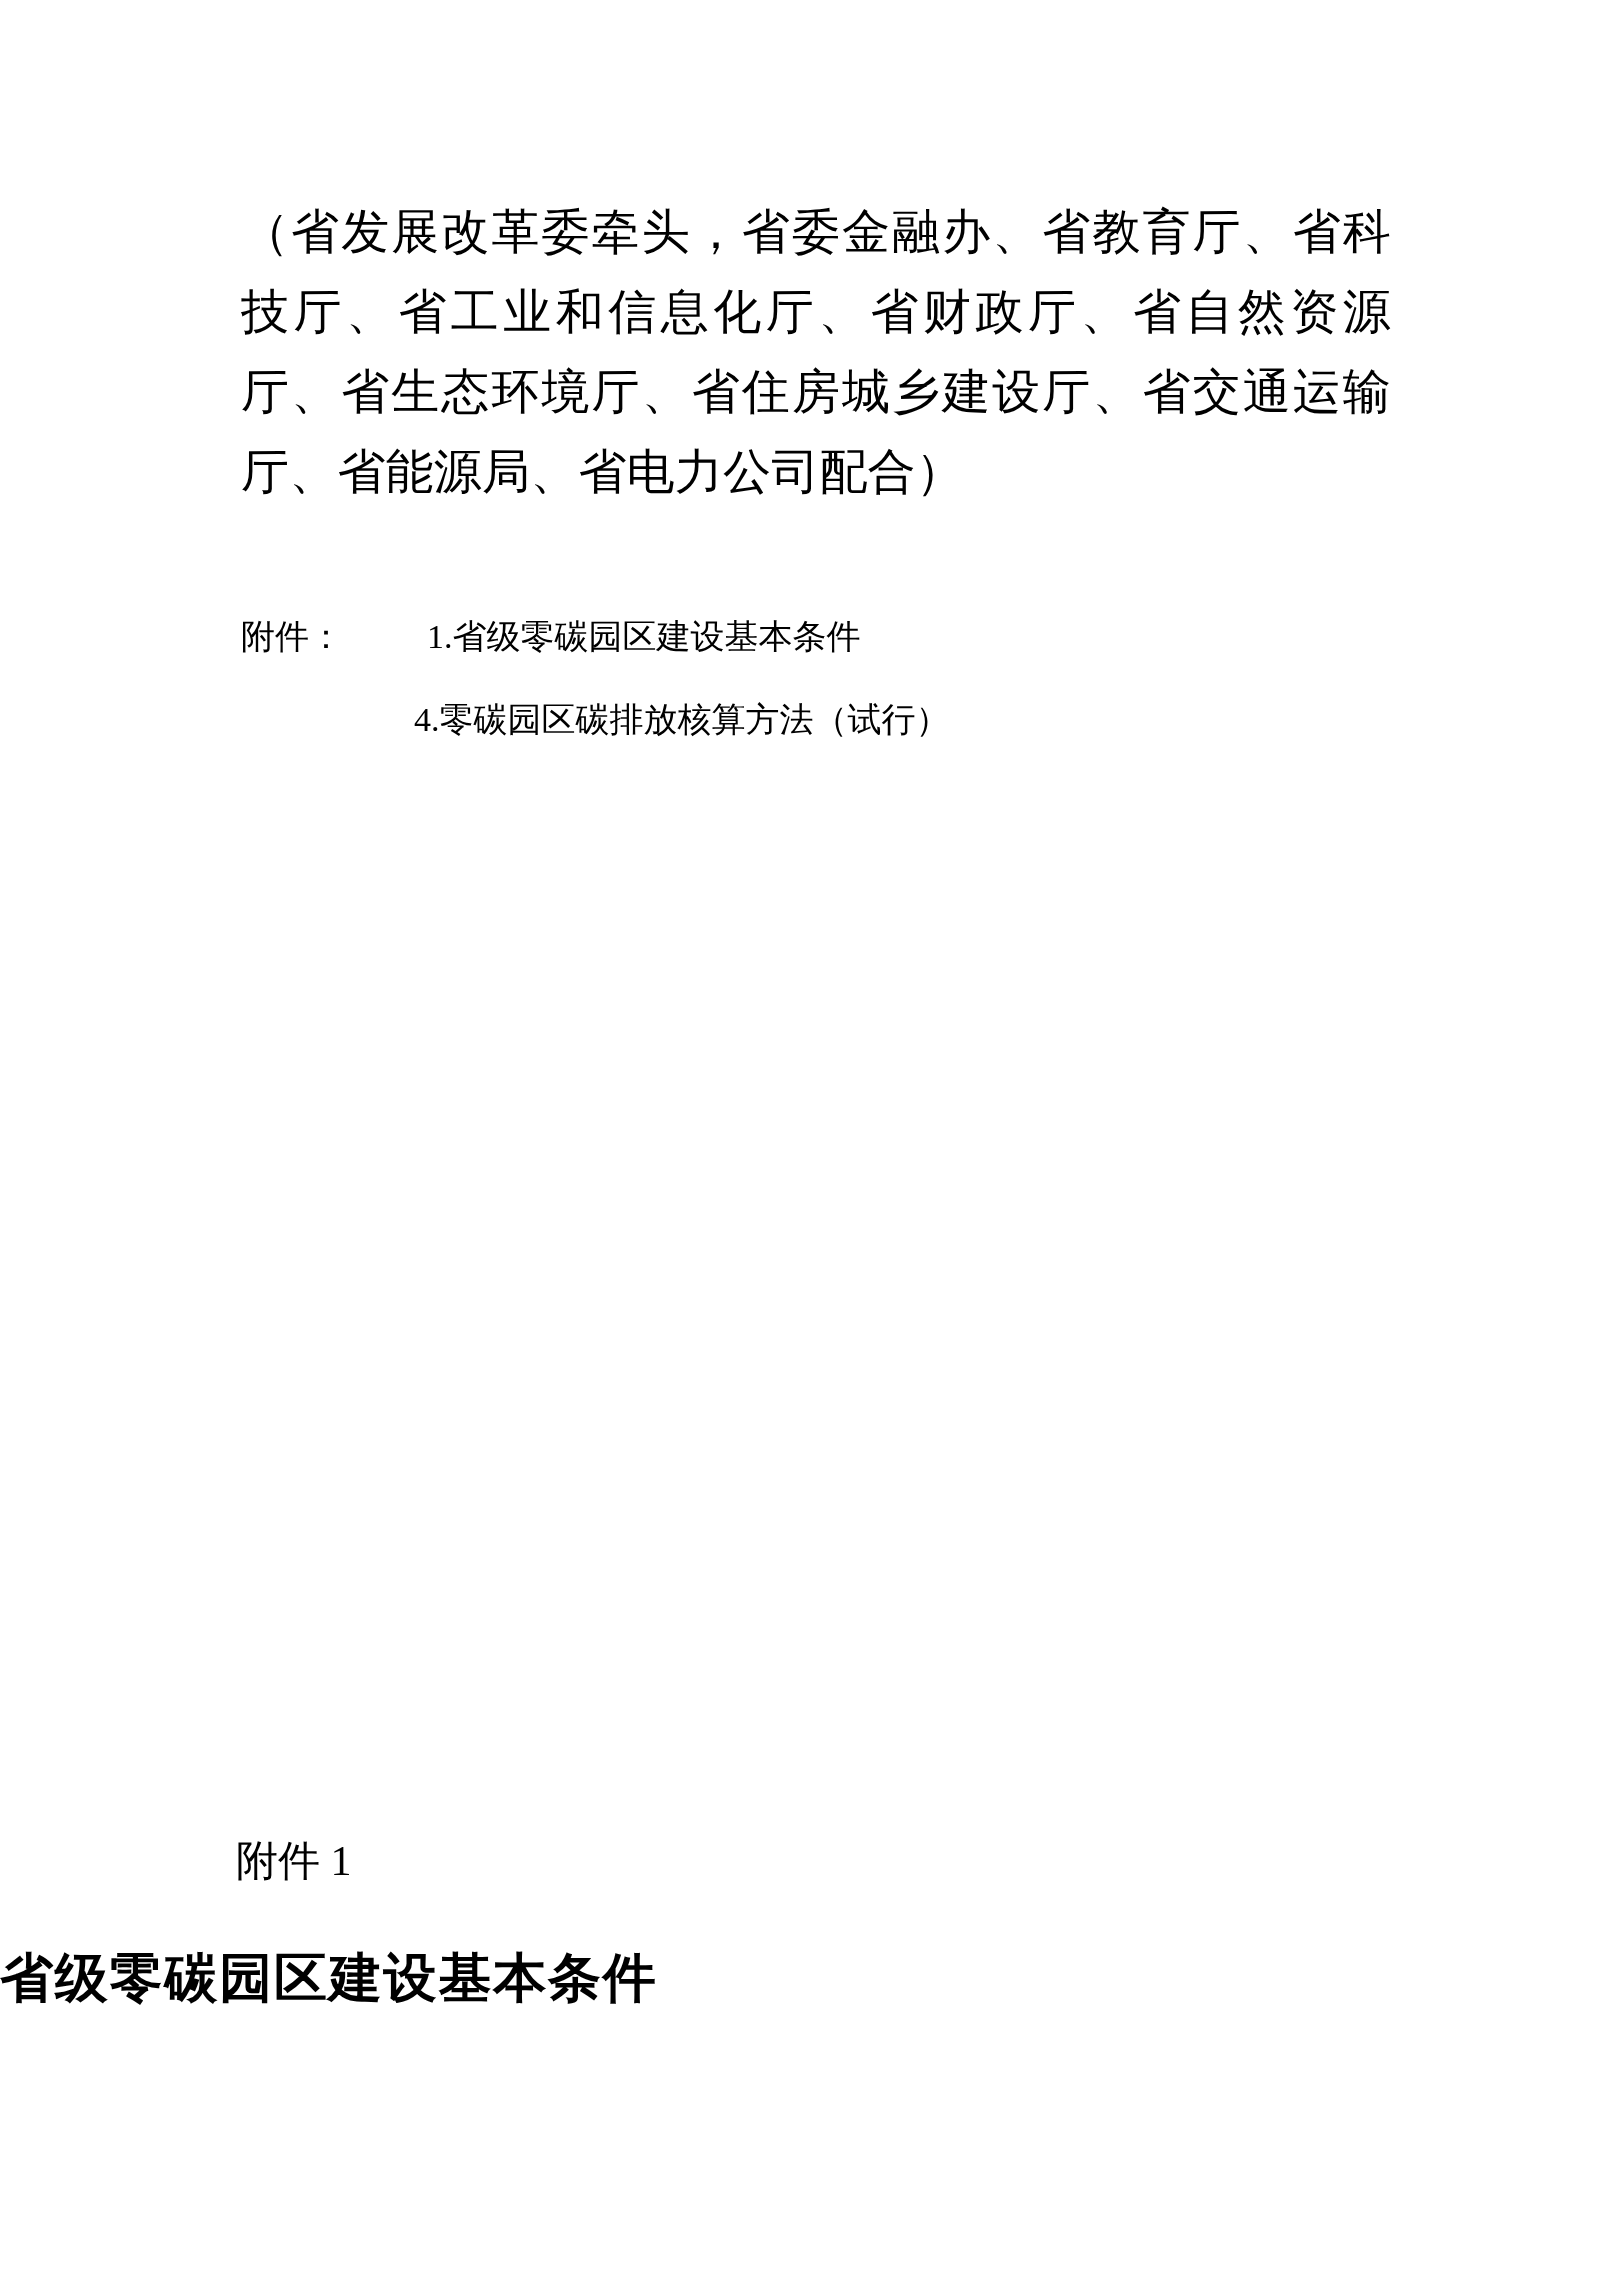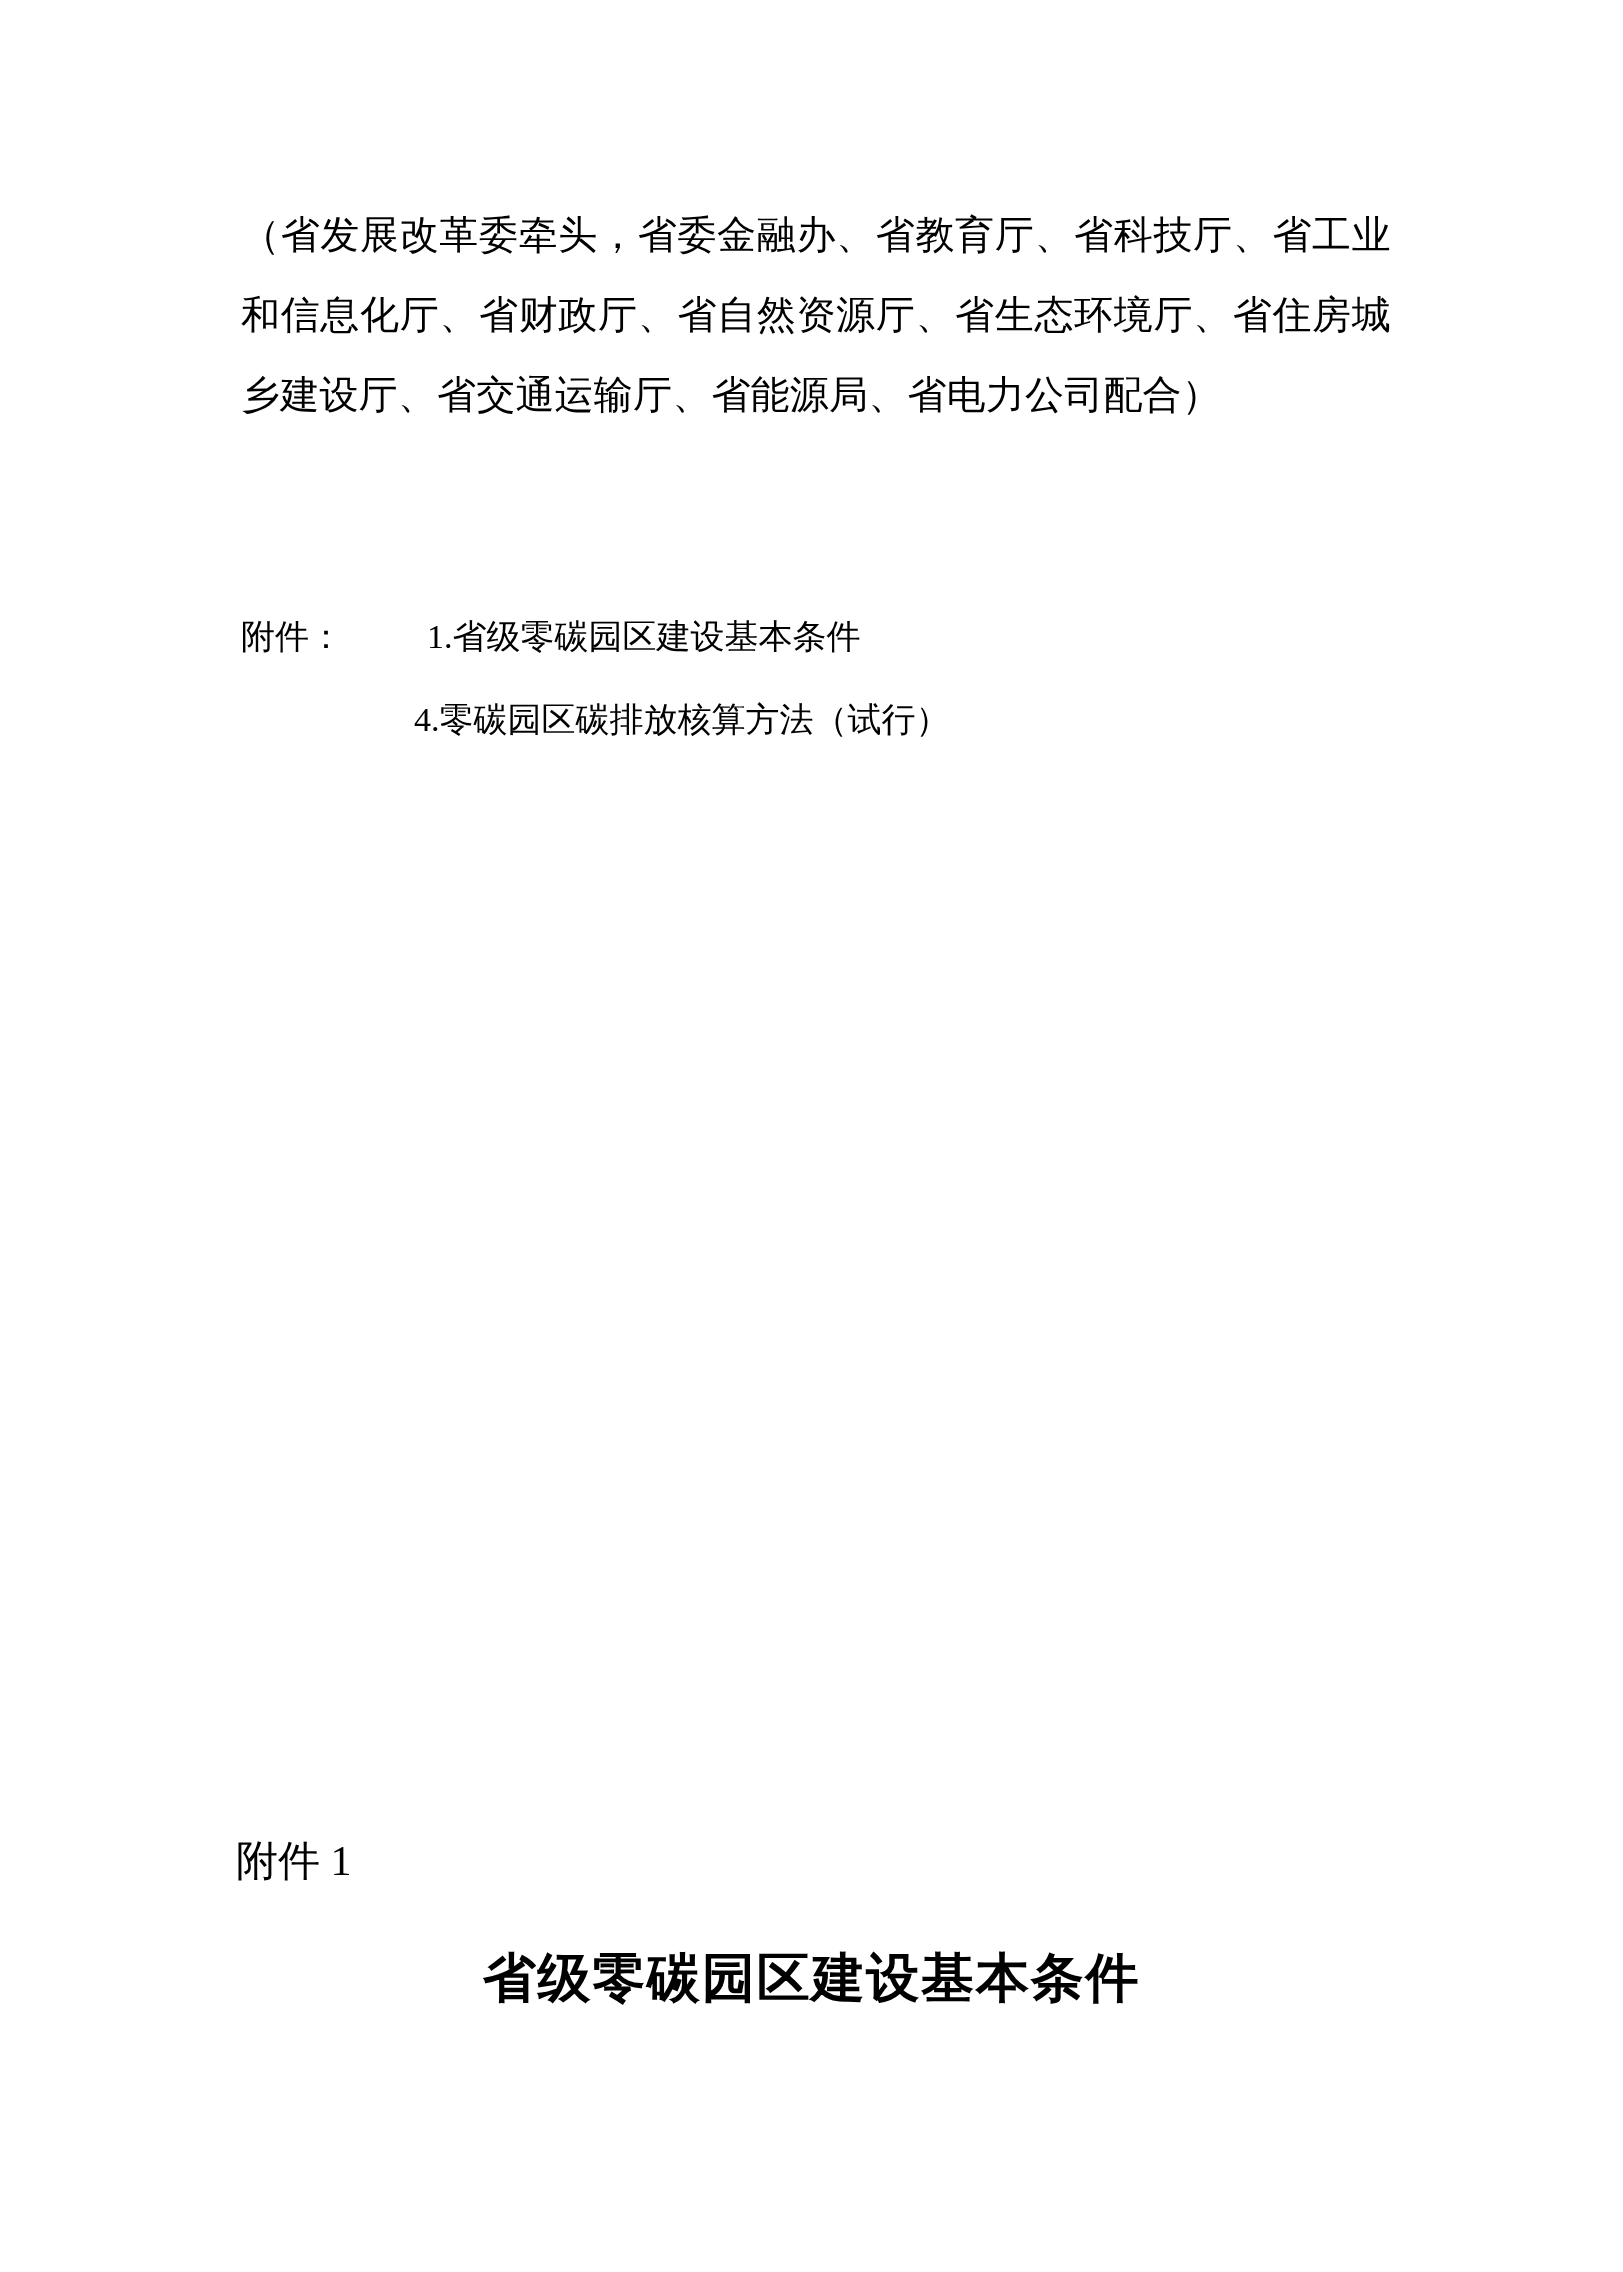--- a/index.html
+++ b/index.html
@@ -24,25 +24,26 @@
     box-sizing: border-box;
     padding: 0;
   }
   .body-text {
     position: absolute;
     left: 241px;
     top: 195px;
     width: 1150px;
   }
   .para {
-    font-size: 39px;
+    font-size: 48px;
     line-height: 80px;
     text-align: justify;
     text-justify: inter-ideograph;
     letter-spacing: 0.2px;
+    font-family: Liberation Mono, monospace;
   }
   .attachments {
     position: absolute;
     left: 241px;
     top: 595px;
     width: 1182px;
   }
   .att-line {
     font-size: 34px;
     line-height: 83px;
@@ -62,21 +63,20 @@
     font-size: 42px;
     line-height: 55px;
     white-space: nowrap;
     margin-top: 36px;
   }
   .doc-title {
     position: absolute;
     left: 0;
     top: 1943px;
     width: 1623px;
-    text-align: center;
     font-family: "DejaVu Serif", "Liberation Serif", serif;
     font-weight: bold;
     font-size: 53px;
     line-height: 68px;
     letter-spacing: 1.8px;
   }
 </style>
 </head>
 <body>
 

